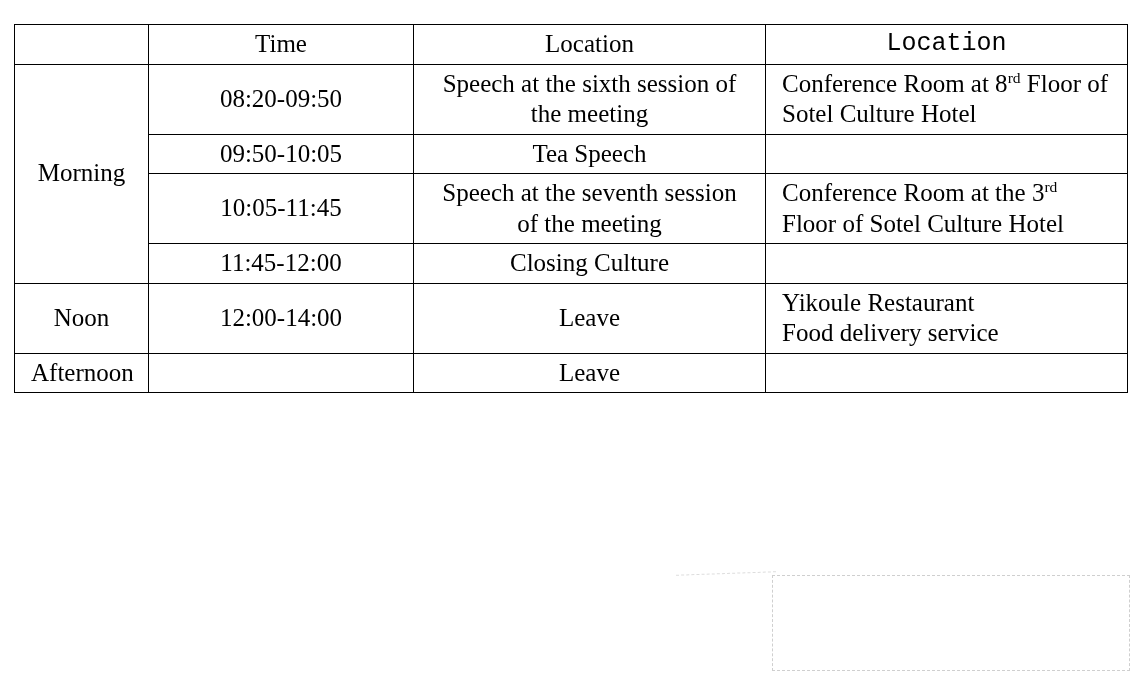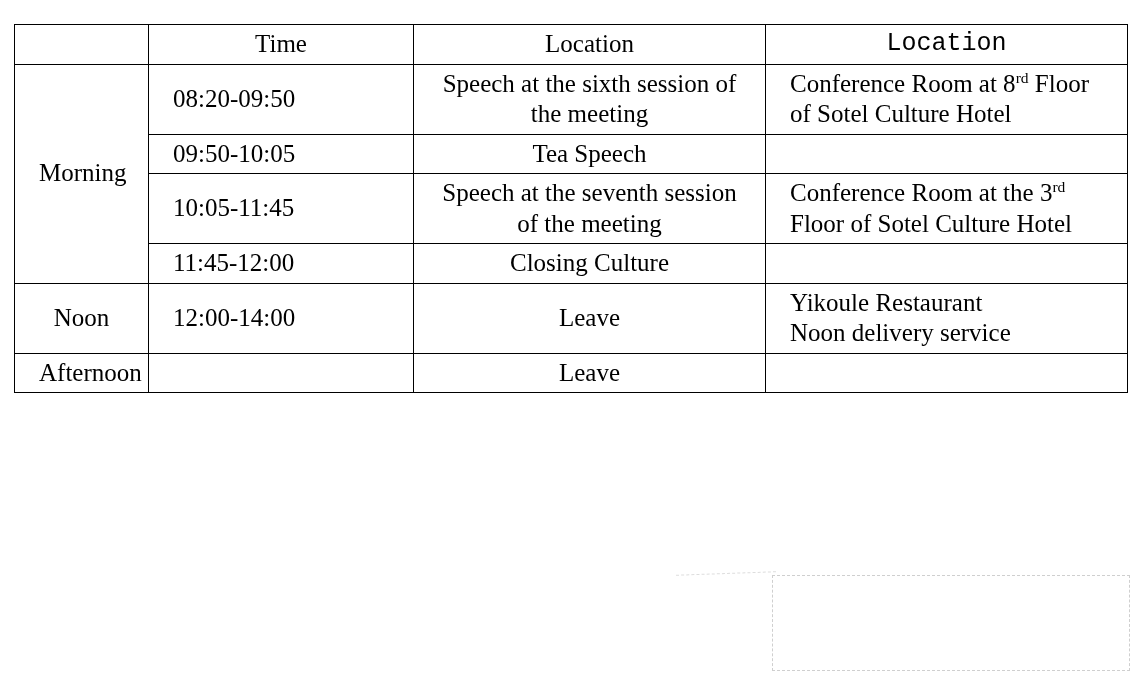--- a/index.html
+++ b/index.html
@@ -25,31 +25,31 @@
     left: 14px;
     top: 24px;
     width: 1113px;
     border-collapse: collapse;
     table-layout: fixed;
     font-size: 25px;
     line-height: 1.22;
   }
   table.schedule td {
     border: 1.5px solid #000000;
-    padding: 4px 24px;
+    padding: 4px 16px;
     vertical-align: middle;
     box-sizing: border-box;
   }
   
   col.c-period { width: 134px; }
   col.c-time   { width: 265px; }
   col.c-sched  { width: 352px; }
   col.c-loc    { width: 362px; }
 
-  .center { text-align: left; margin-top: 27px; }
+  .center { text-align: center; margin-top: 27px; }
 
   .hdr-time { text-align: center; }
   .hdr-sched { text-align: center; }
   .hdr-loc { text-align: center; padding-left: 8px; font-family: Liberation Mono, monospace; }
 
   .period-cell {
     text-align: center;
     vertical-align: middle;
     margin-top: 8px;
   }
@@ -154,21 +154,21 @@
         <td class="sched-cell">Closing Culture</td>
         <td class="loc-cell empty-cell"></td>
       </tr>
 
       <tr>
         <td class="period-cell">Noon</td>
         <td class="center">12:00-14:00</td>
         <td class="sched-cell">Leave</td>
         <td class="loc-multiline">
             <div>Yikoule Restaurant</div>
-            <div>Noon delivery service</div>
+            <div>Food delivery service</div>
           </td>
       </tr>
 
       <tr>
         <td class="period-afternoon">Afternoon</td>
         <td class="center empty-cell"></td>
         <td class="sched-cell">Leave</td>
         <td class="loc-cell empty-cell"></td>
       </tr>
     </tbody>

